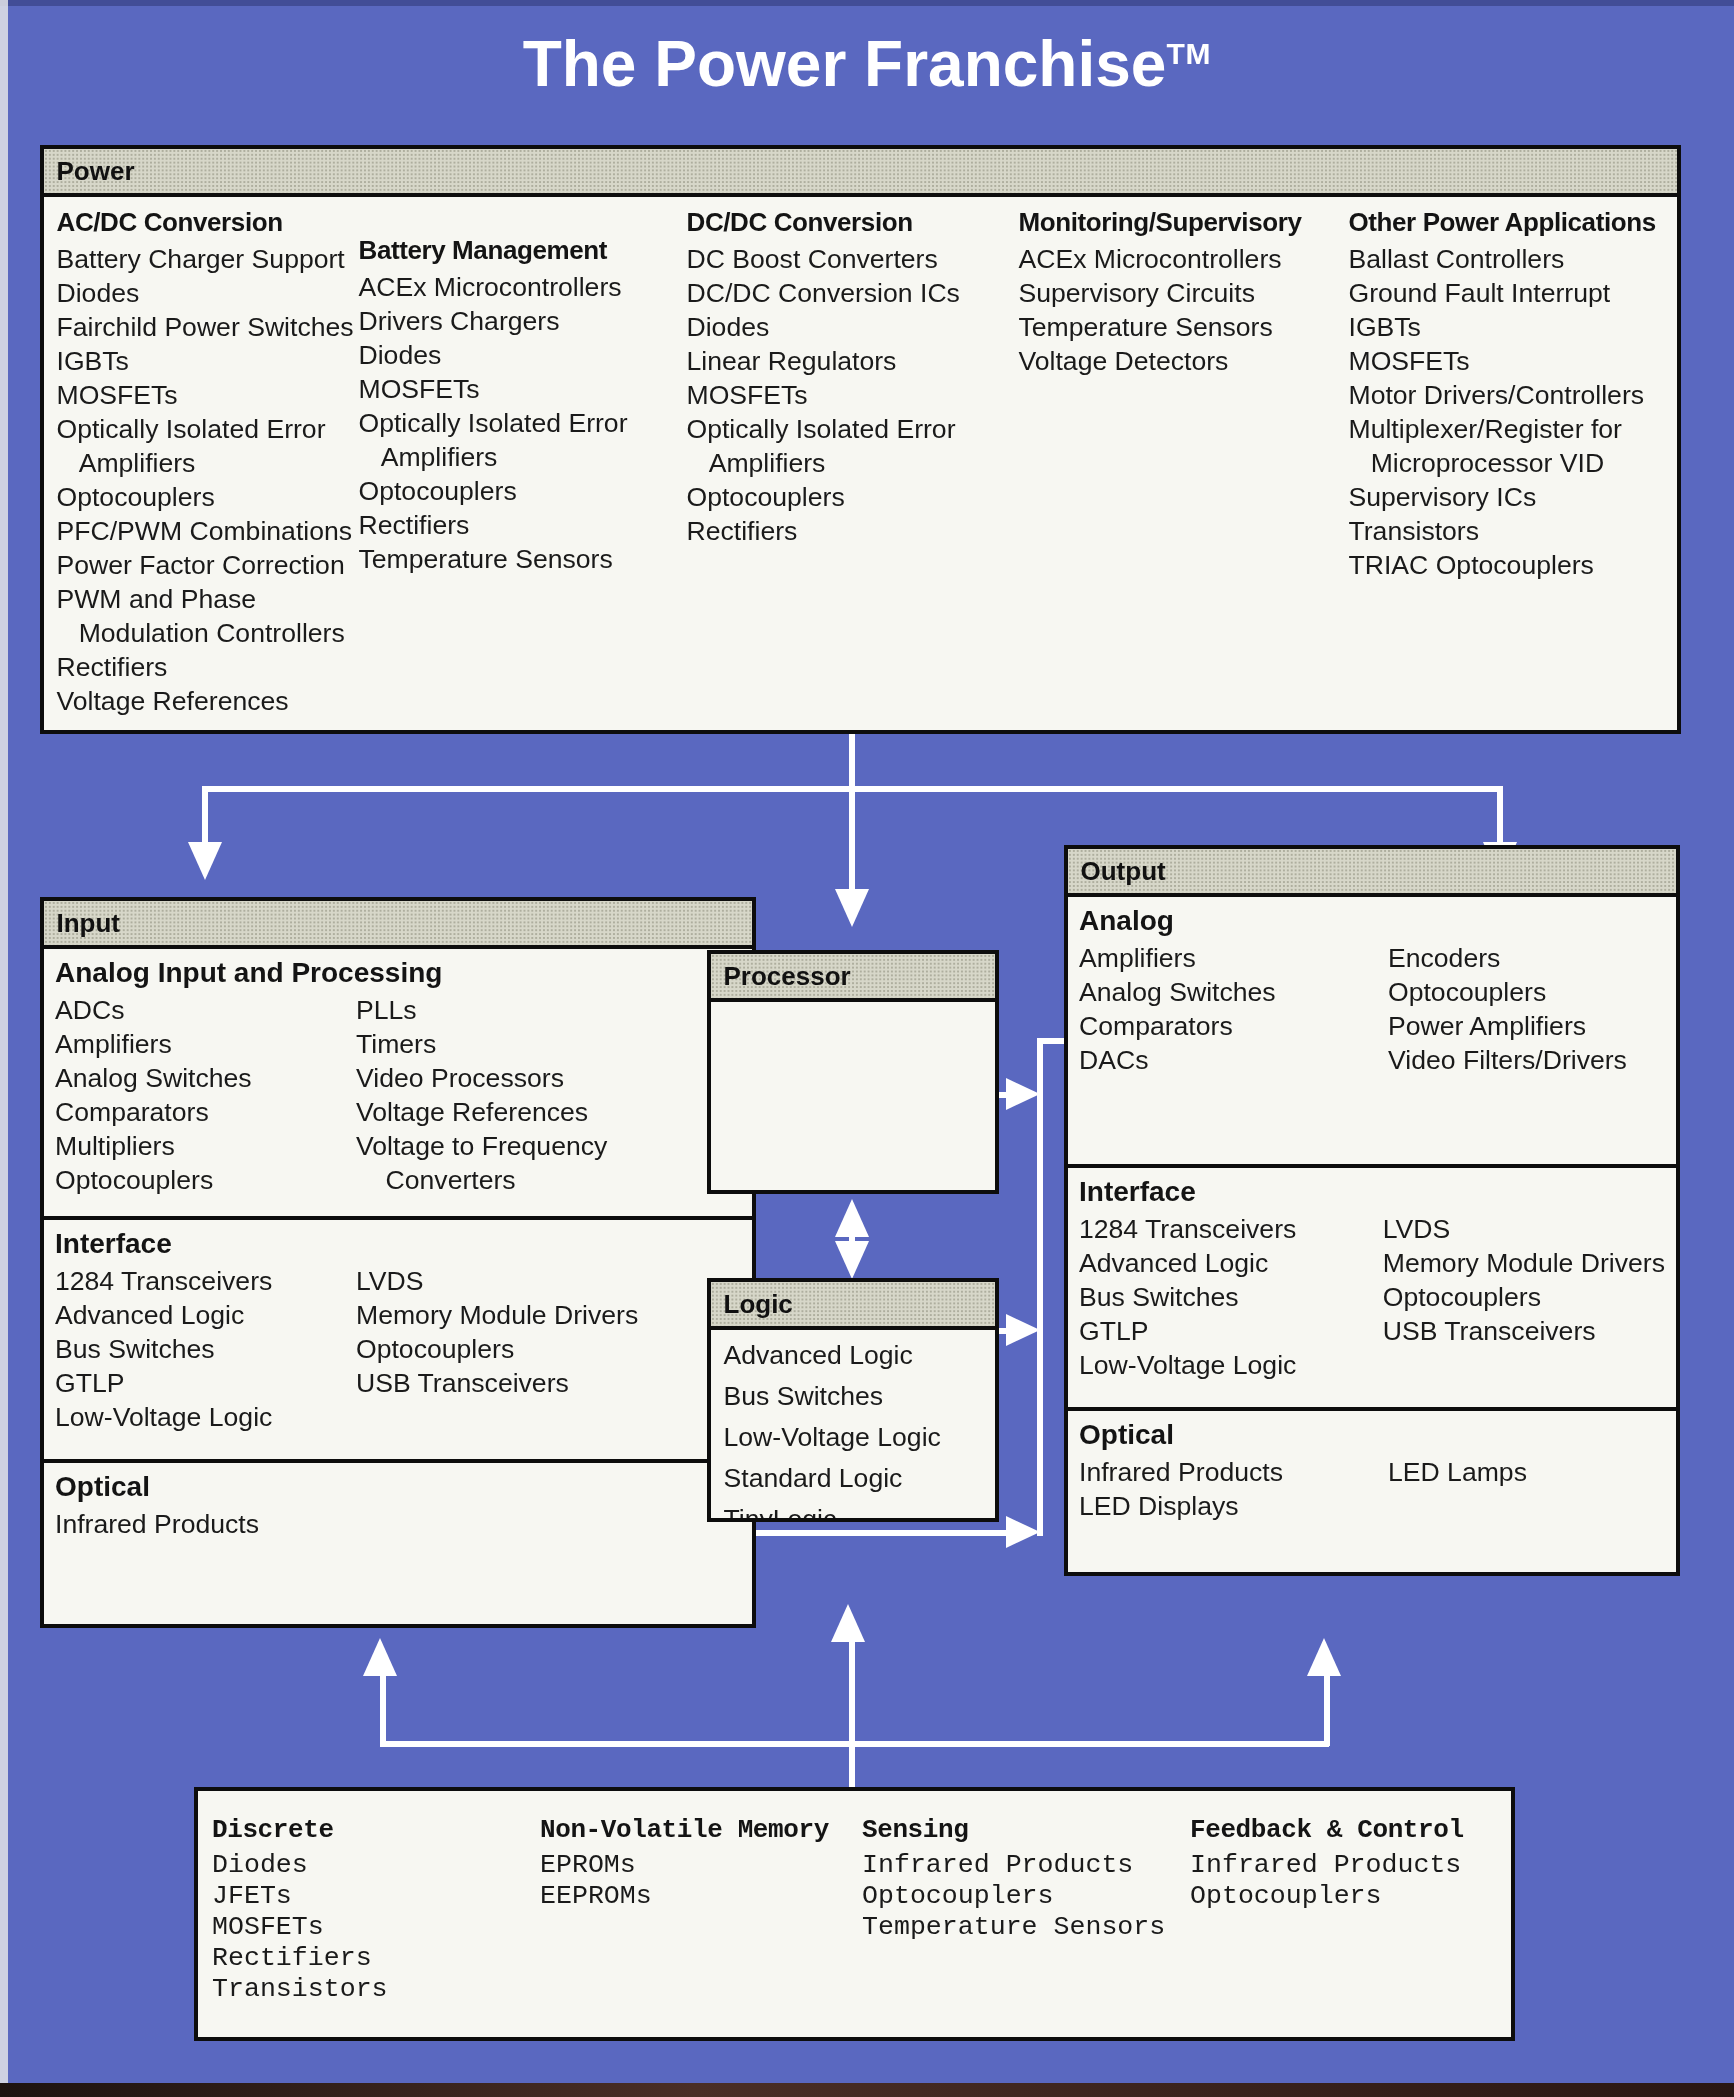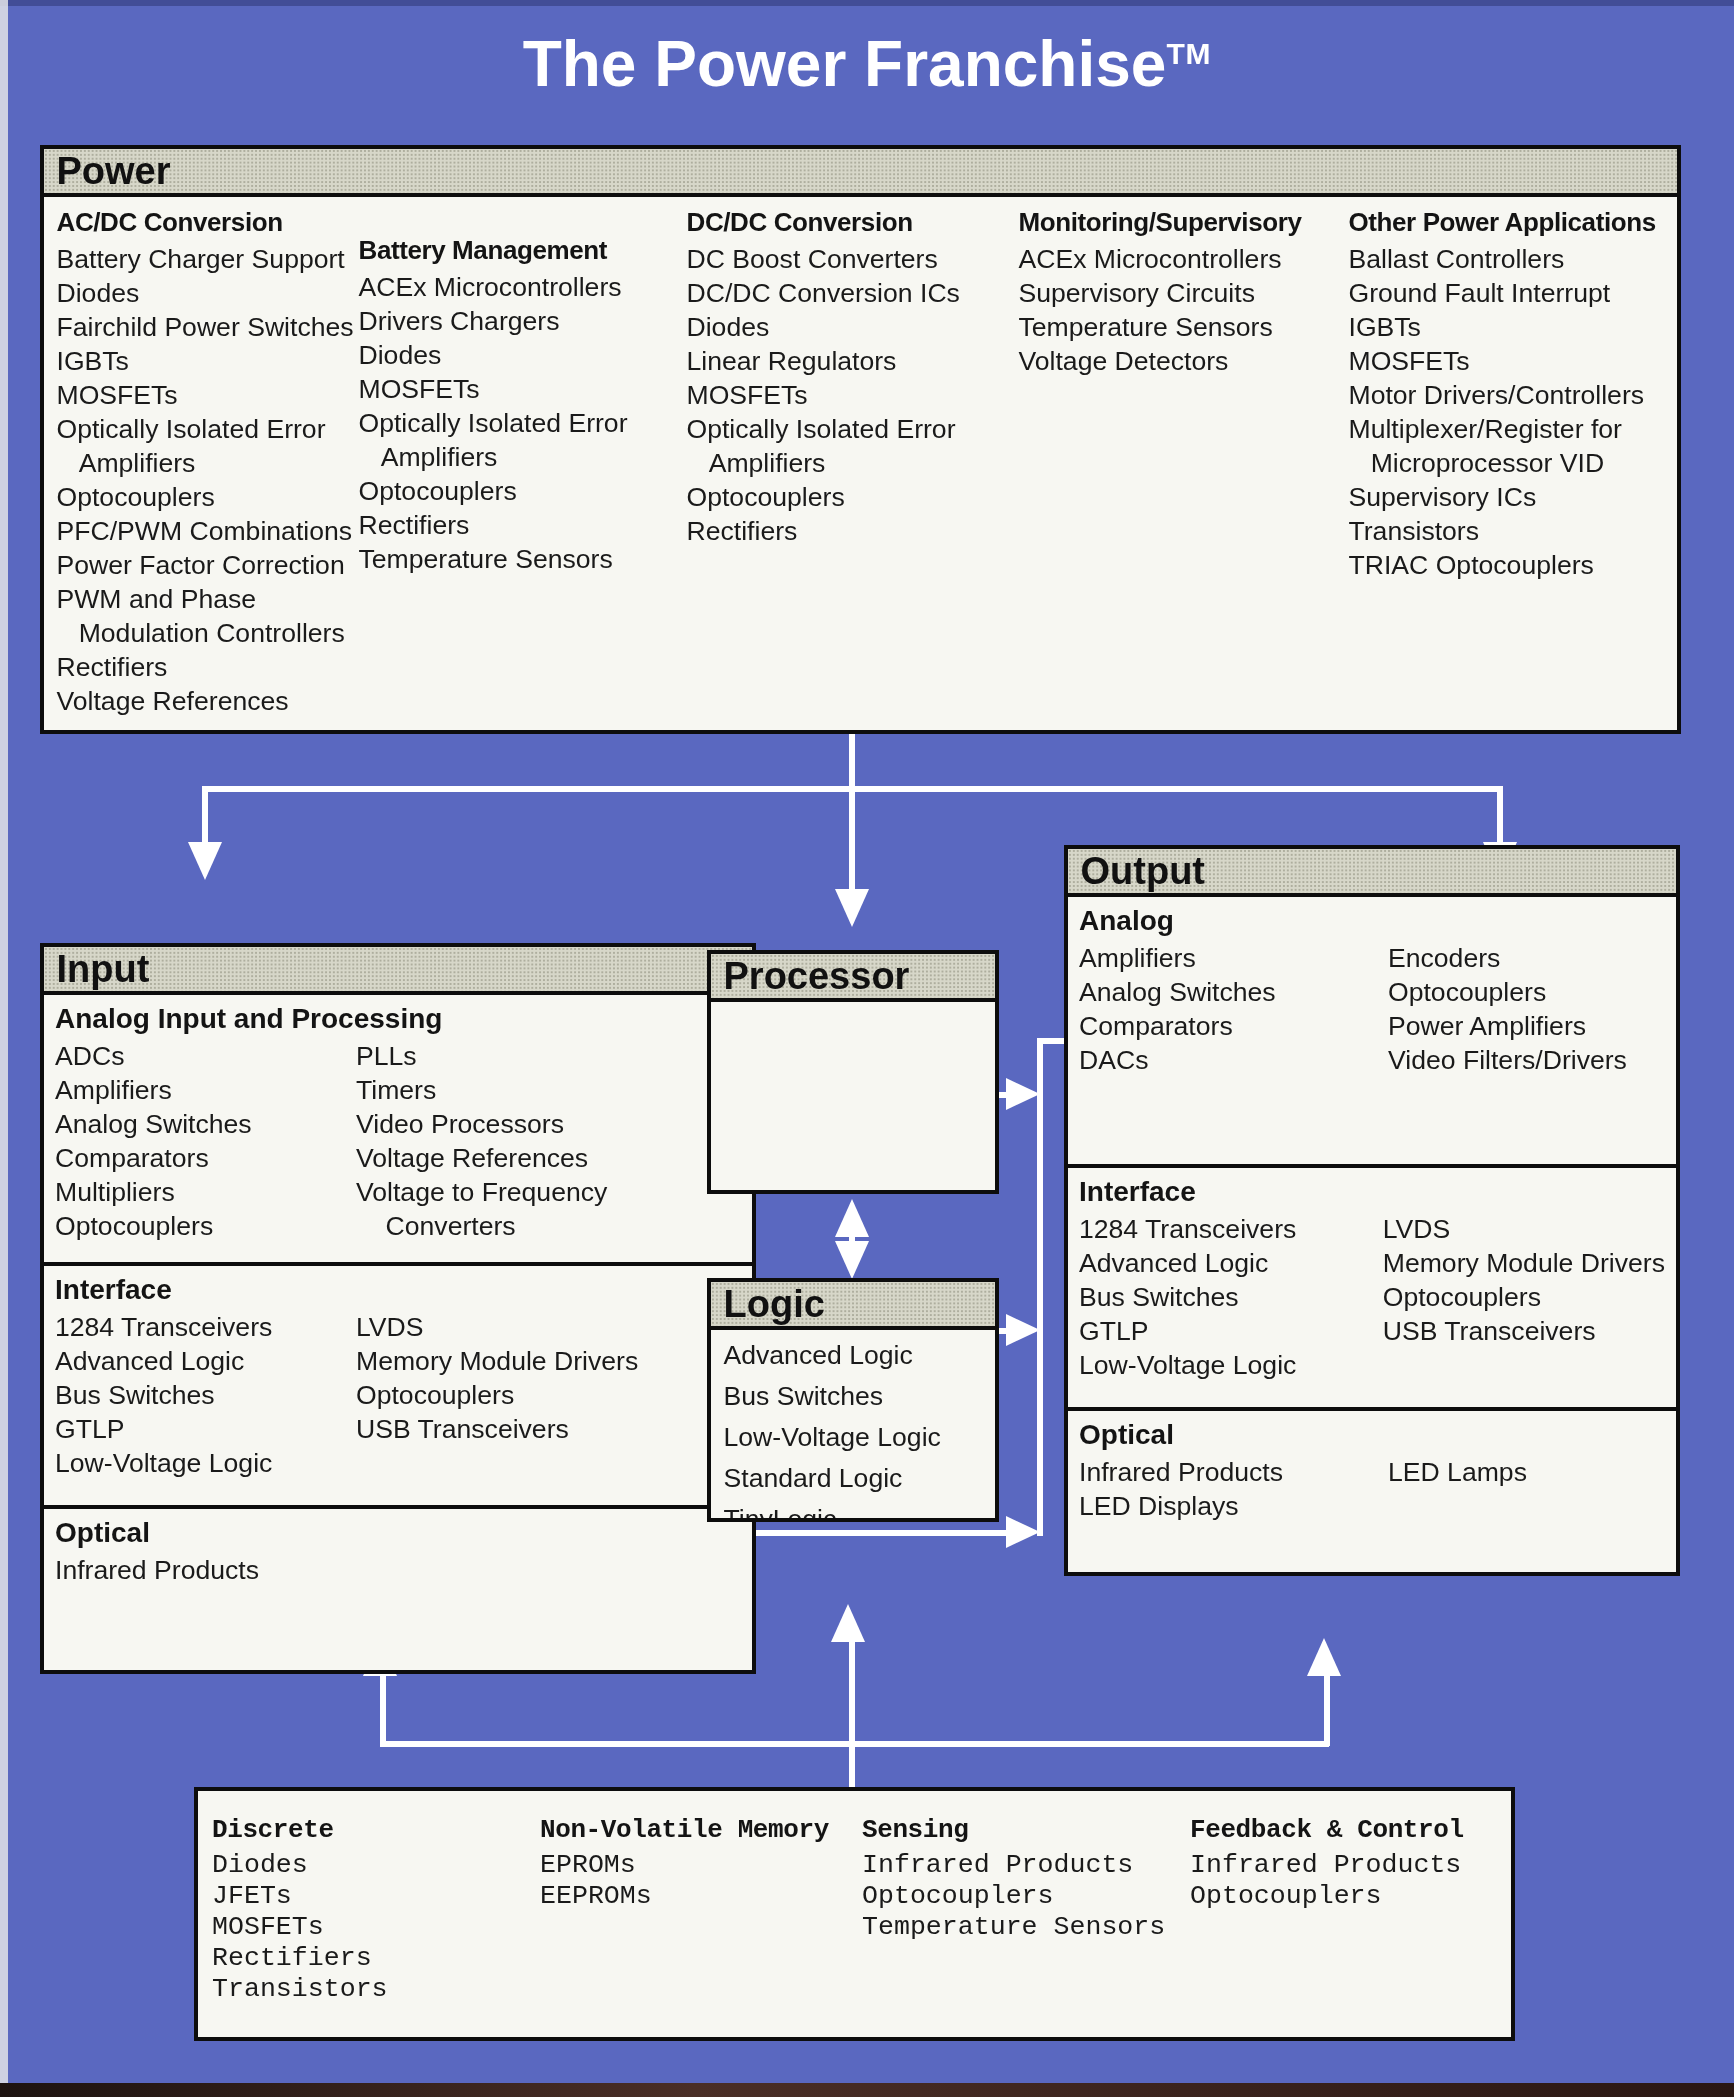--- a/index.html
+++ b/index.html
@@ -22,21 +22,21 @@
   .box{
     position:absolute;background:#f7f7f2;border:4.7px solid #0d0d0d;
     box-sizing:border-box;z-index:2;overflow:hidden;
   }
   .hdr{
     height:44px;border-bottom:4.7px solid #0d0d0d;box-sizing:content-box;
     background-color:#d7d7c9;
     background-image:radial-gradient(#aeae9e 0.9px, rgba(0,0,0,0) 1px);
     background-size:3.9px 3.9px;
     display:flex;align-items:center;padding-left:12.5px;
-    font-size:38px;font-weight:700;color:#111;
+    font-size:26px;font-weight:700;color:#111;
   }
   .ctitle{font-size:26px;font-weight:700;letter-spacing:-0.4px;line-height:34px;margin-bottom:3.1px;white-space:nowrap;}
   .li{font-size:26.6px;line-height:34px;white-space:pre;color:#1a1a1a;}
 
   
   .power-cols{display:flex;padding:7.8px 0 0 12.5px;}
   .pcol0{width:302px;} .pcol1{width:328px;margin-top:28px;} .pcol2{width:332px;} .pcol3{width:330px;} .pcol4{width:313px;}
 
   
   .sec{box-sizing:border-box;padding:6.3px 11px 0 11px;overflow:hidden;}
@@ -146,21 +146,21 @@
             <div class="li">Multiplexer/Register for</div>
             <div class="li">&nbsp;&nbsp;&nbsp;Microprocessor VID</div>
             <div class="li">Supervisory ICs</div>
             <div class="li">Transistors</div>
             <div class="li">TRIAC Optocouplers</div>
           </div>
       </div>
     </div>
   </div>
 
-  <div class="box" style="left:40px;top:897px;width:716px;height:731px;margin-top:46px;">
+  <div class="box" style="left:40px;top:897px;width:716px;height:731px;">
     <div class="hdr">
         <span>Input</span>
       </div>
     <div class="sec s1">
       <div class="stitle">Analog Input and Processing</div>
       <div class="cols">
         <div class="in-c1">
             <div class="li">ADCs</div>
             <div class="li">Amplifiers</div>
             <div class="li">Analog Switches</div>

